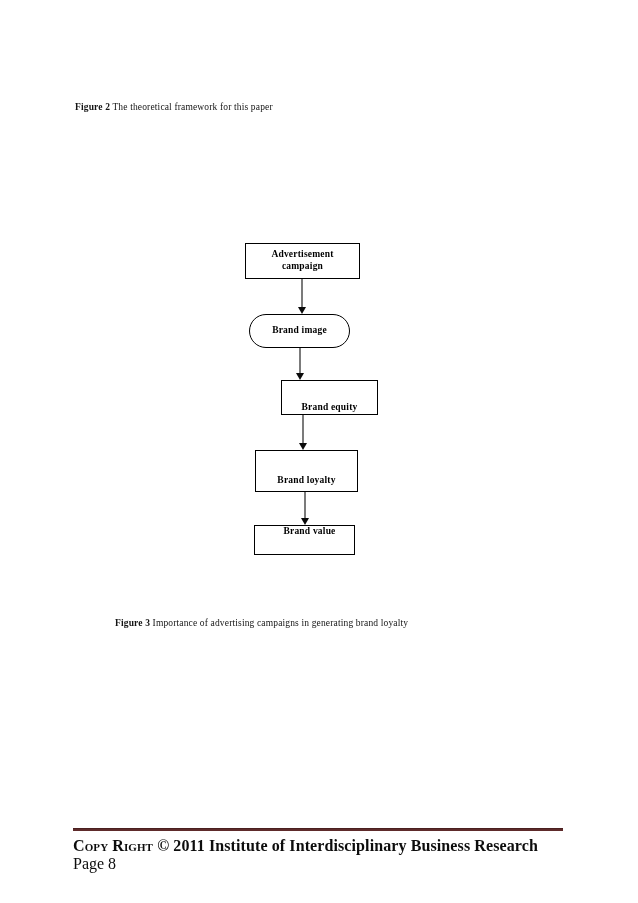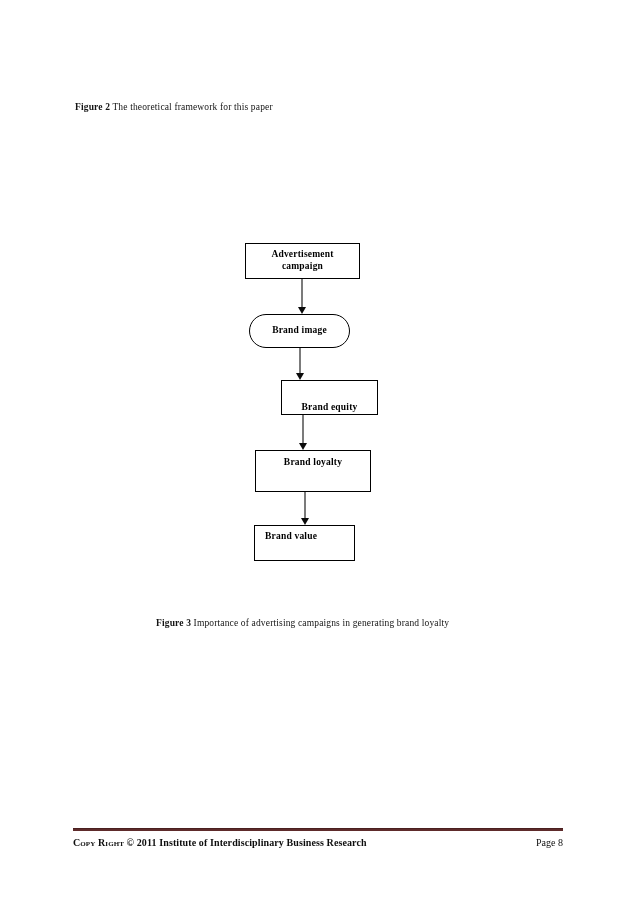--- a/index.html
+++ b/index.html
@@ -23,21 +23,21 @@
     font-size: 9.5px;
     line-height: 1.2;
     white-space: nowrap;
     letter-spacing: 0.15px;
     color: #141414;
   }
   .caption .lead {
     font-weight: bold;
   }
   #caption-fig2 { left: 75px; top: 102px; text-align: center; }
-  #caption-fig3 { left: 115px; top: 618px; margin-left: 41px; }
+  #caption-fig3 { left: 115px; top: 618px; }
 
   
   .flow {
     position: absolute;
     left: 0;
     top: 16px;
     width: 638px;
     height: 903px;
     pointer-events: none;
   }
@@ -69,29 +69,28 @@
     left: 249px; top: 298px; width: 101px; height: 34px;
     align-items: center;
     border-radius: 17px;
   }
   #node-brand-equity {
     left: 255px; top: 364px; width: 97px; height: 35px;
     align-items: flex-end;
     margin-left: 26px;
   }
   #node-brand-loyalty {
-    left: 255px; top: 434px; width: 116px; height: 42px;
+    left: 255px; top: 434px; width: 103px; height: 42px;
     align-items: flex-start;
-    padding-top: 6px;
+    padding-top: 24px;
   }
   #node-brand-value {
-    left: 254px; top: 509px; width: 101px; height: 36px;
+    left: 254px; top: 509px; width: 101px; height: 30px;
     align-items: flex-start;
-    justify-content: flex-start;
-    padding-top: 5px;
+    justify-content: center;
     padding-left: 10px;
   }
 
   
   .connector {
     position: absolute;
     pointer-events: auto;
   }
   .connector .shaft {
     position: absolute;
@@ -133,22 +132,23 @@
     height: 3px;
     background: #5e2b2b;
     border-top: 1px solid #4a2020;
     box-sizing: border-box;
   }
   #footer-row {
     display: flex;
     justify-content: space-between;
     align-items: baseline;
     margin-top: 6px;
-    font-size: 10px;
+    font-size: 16px;
     color: #0d0d0d;
+    flex-direction: column;
   }
   #footer-copyright {
     font-weight: bold;
     font-variant: small-caps;
     letter-spacing: 0.1px;
     white-space: nowrap;
   }
   #footer-copyright .tail { font-variant: normal; }
   #footer-page {
     font-weight: normal;

